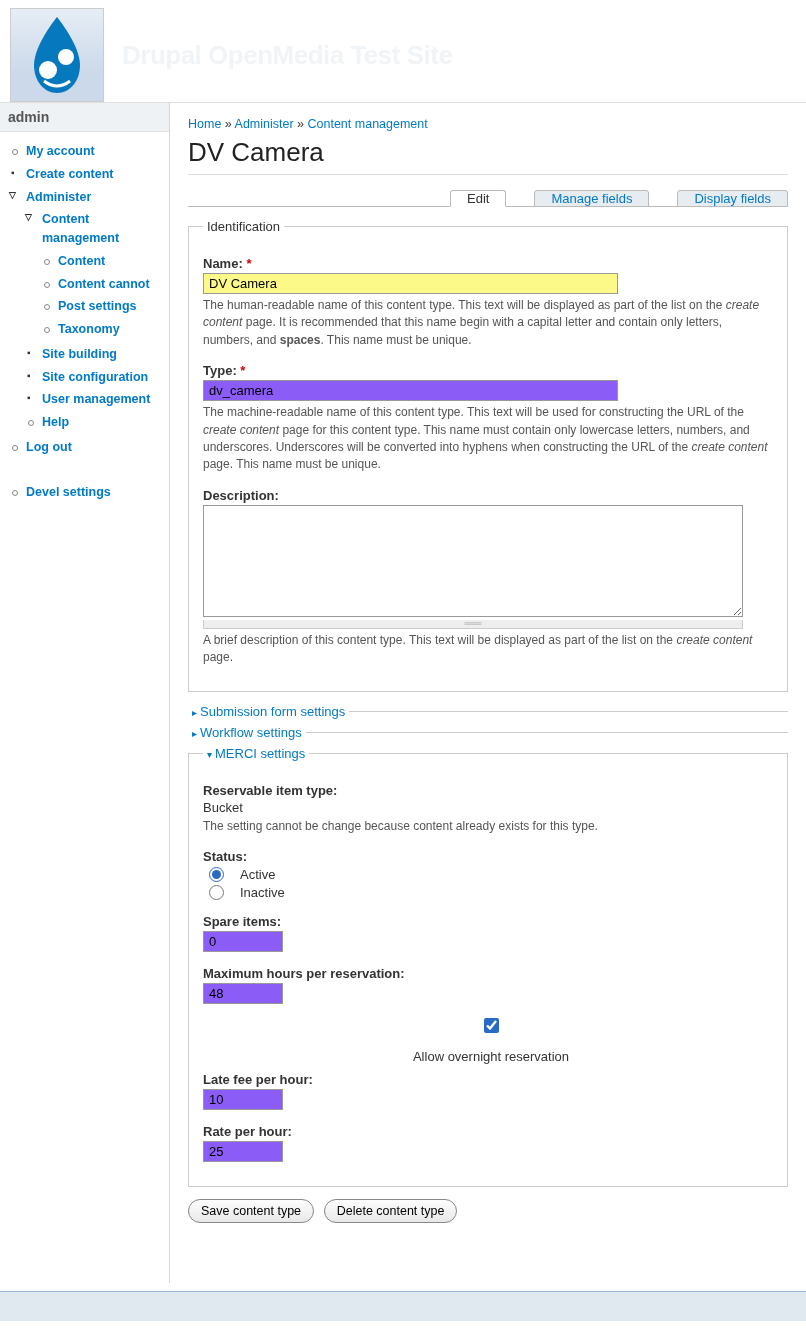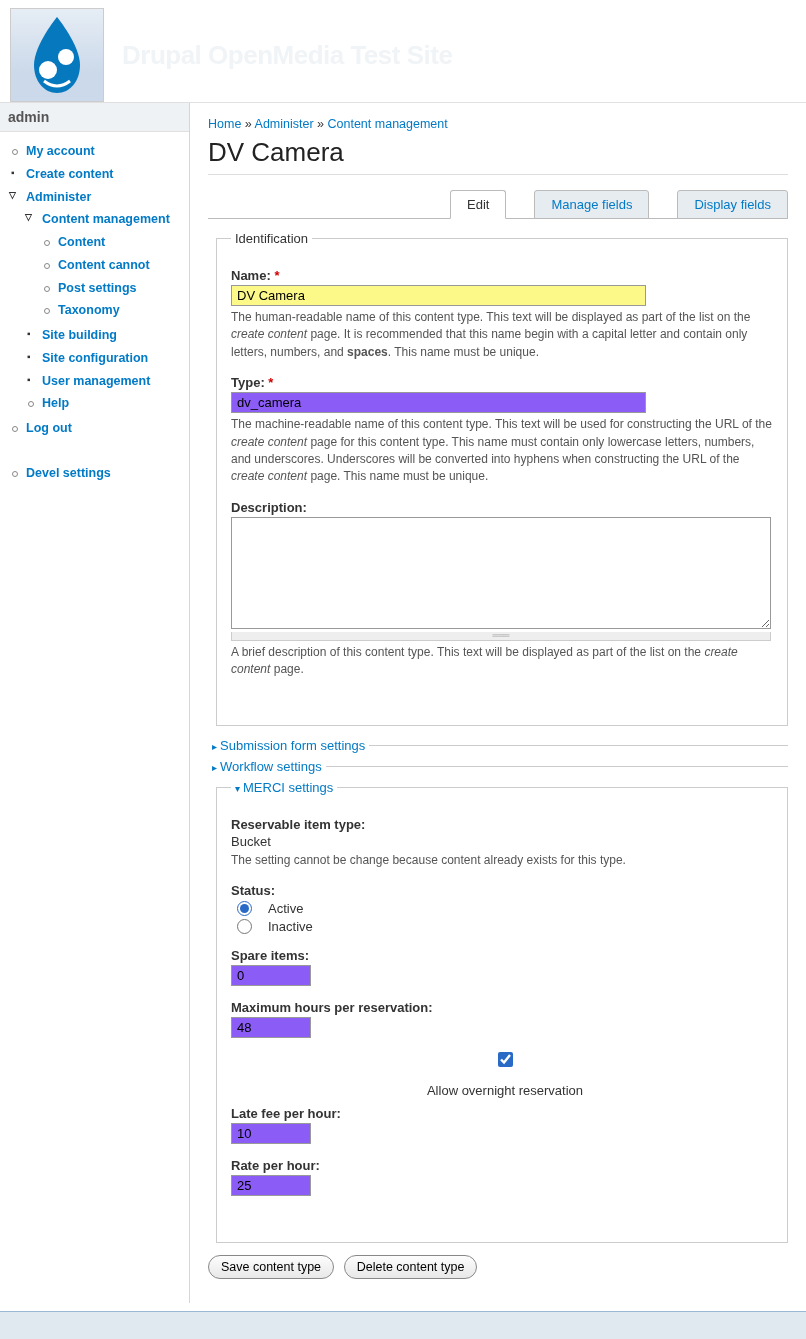--- a/index.html
+++ b/index.html
@@ -33,21 +33,21 @@
       font-weight: bold;
       color: #f0f4f7;
       letter-spacing: -0.5px;
     }
 
     .layout {
       display: flex;
       border-top: 1px solid #e0e0e0;
     }
     .sidebar {
-      width: 190px;
+      width: 170px;
       border-right: 1px solid #d6d6d6;
       padding: 0;
       min-height: 1180px;
     }
     .block-title {
       background: #eef2f5;
       color: #555;
       font-weight: bold;
       font-size: 14px;
       padding: 6px 8px;
@@ -104,42 +104,42 @@
     }
 
     .tabs {
       display: flex;
       justify-content: flex-end;
       gap: 28px;
       border-bottom: 1px solid #bbb;
       margin-bottom: 12px;
     }
     .tab {
-      padding: 6px 16px;
+      padding: 0 16px;
       font-size: 13px;
       position: relative;
       top: 1px;
       border: 1px solid #bbb;
       background: #e7ecf1;
       color: #027ac6;
       cursor: pointer;
       border-top-left-radius: 3px;
       border-top-right-radius: 3px;
       border-bottom-color: #bbb;
     }
     .tab.active {
       background: #fff;
       color: #333;
       border-bottom-color: #fff;
     }
 
     fieldset {
       border: 1px solid #ccc;
-      margin: 0 0 12px 8px;
-      padding: 14px 14px 32px 14px;
+      margin: 0 0 12px 0;
+      padding: 14px 14px 10px 14px;
     }
     fieldset > legend {
       padding: 0 4px;
       font-size: 13px;
     }
     fieldset.collapsible legend a { color: #027ac6; cursor: pointer; }
     fieldset.collapsed { border-left: none; border-right: none; border-bottom: none; padding: 0 0 6px 0; margin: 0; }
 
     .form-item { margin: 8px 0 14px 0; }
     .form-item label { font-weight: bold; display: block; margin-bottom: 2px; }

